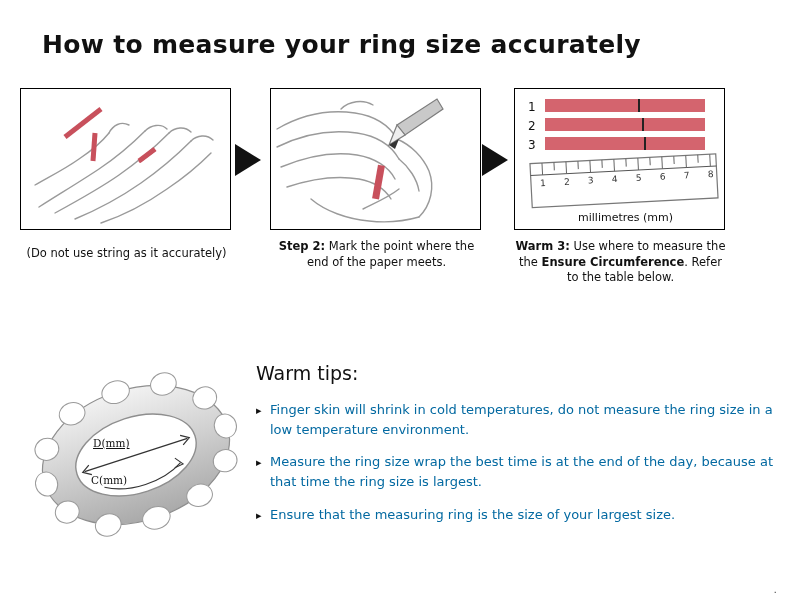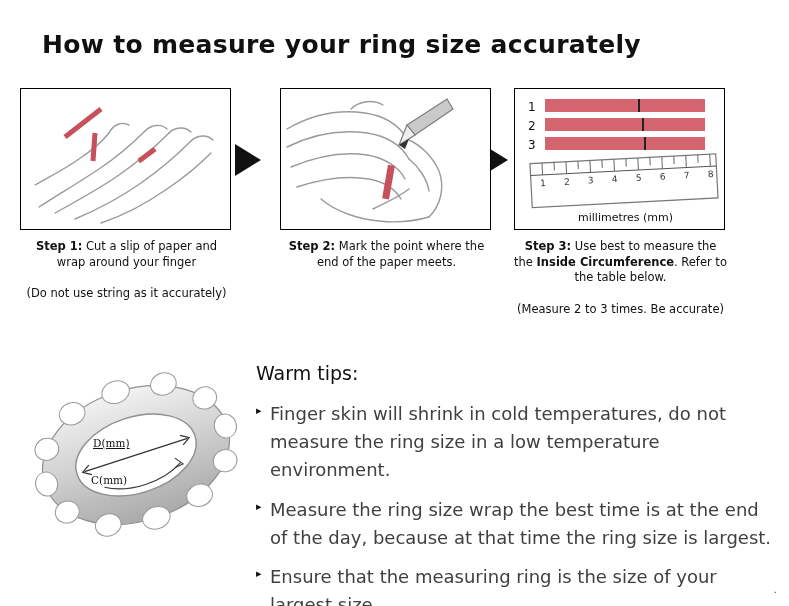--- a/index.html
+++ b/index.html
@@ -36,21 +36,21 @@
     left: 18px;
     width: 753px;
     height: 250px;
   }
   .step {
     position: absolute;
     top: 0;
     width: 213px;
   }
   .step-1 { left: 2px; }
-  .step-2 { left: 262px; }
+  .step-2 { left: 252px; }
   .step-3 { left: 496px; }
 
   .panel {
     width: 211px;
     height: 142px;
     border: 1px solid #000;
     background: #fff;
     position: relative;
     overflow: hidden;
     box-sizing: border-box;
@@ -101,23 +101,23 @@
   }
   .tip-bullet {
     flex: 0 0 auto;
     width: 14px;
     margin-top: 5px;
     color: #111;
     font-size: 11px;
     line-height: 1;
   }
   .tip-text {
-    font-size: 18px;
+    font-size: 13px;
     line-height: 1.55;
-    color: #404040;
+    color: #0369a1;
   }
 
   
   .ring-wrap {
     position: absolute;
     left: 26px;
     top: 350px;
     width: 220px;
     height: 210px;
   }
@@ -164,23 +164,20 @@
         </g>
         <g stroke="#c8505c" stroke-width="5" stroke-linecap="butt">
           <line x1="44" y1="48" x2="80" y2="20"></line>
           <line x1="72" y1="72" x2="74" y2="44"></line>
           <line x1="118" y1="72" x2="134" y2="60"></line>
         </g>
         <g stroke="#c8505c" stroke-width="2.6">
           <line x1="118" y1="73" x2="134" y2="61"></line>
         </g>
       </svg>
-    </div>
-    <div class="caption">
-      <b>Step 1:</b><span> Cut a slip of paper and wrap around your finger</span>
     </div>
     <div class="note">(Do not use string as it accurately)</div>
   </div>
 
   <div class="step step-2">
     <div class="panel">
       <svg width="209" height="140" viewBox="0 0 209 140" xmlns="http://www.w3.org/2000/svg">
         <g fill="none" stroke="#9a9a9a" stroke-width="1.4" stroke-linecap="round">
           <path d="M6 40 C30 26, 56 20, 84 24 C104 27, 118 36, 126 50"></path>
           <path d="M6 58 C30 46, 58 40, 86 44 C106 47, 120 56, 128 70"></path>
@@ -251,26 +248,25 @@
               <text x="121" y="93">5</text>
               <text x="145" y="93">6</text>
             <text x="169" y="93">7</text>
               <text x="193" y="93">8</text>
           </g>
         </g>
         <text x="63" y="132" font-family="DejaVu Sans, sans-serif" font-size="11" fill="#111">millimetres (mm)</text>
       </svg>
     </div>
     <div class="caption">
-      <b>Step 3:</b>
-      <span>Use best to measure the</span>
+      <b>Warm 3:</b>
+      <span>Use where to measure the</span>
       <span>the</span>
-      <b>Inside Circumference</b><span>. Refer to the table below.</span>
-    </div>
-    <div class="note">(Measure 2 to 3 times. Be accurate)</div>
+      <b>Ensure Circumference</b><span>. Refer to the table below.</span>
+    </div>
   </div>
 </div>
 
 <div class="ring-wrap">
   <svg width="220" height="210" viewBox="0 0 220 210" xmlns="http://www.w3.org/2000/svg">
     <defs>
       <linearGradient id="bandg" x1="0" y1="0" x2="0" y2="1">
         <stop offset="0%" stop-color="#f2f2f2"></stop>
         <stop offset="50%" stop-color="#cfcfcf"></stop>
         <stop offset="100%" stop-color="#a9a9a9"></stop>

